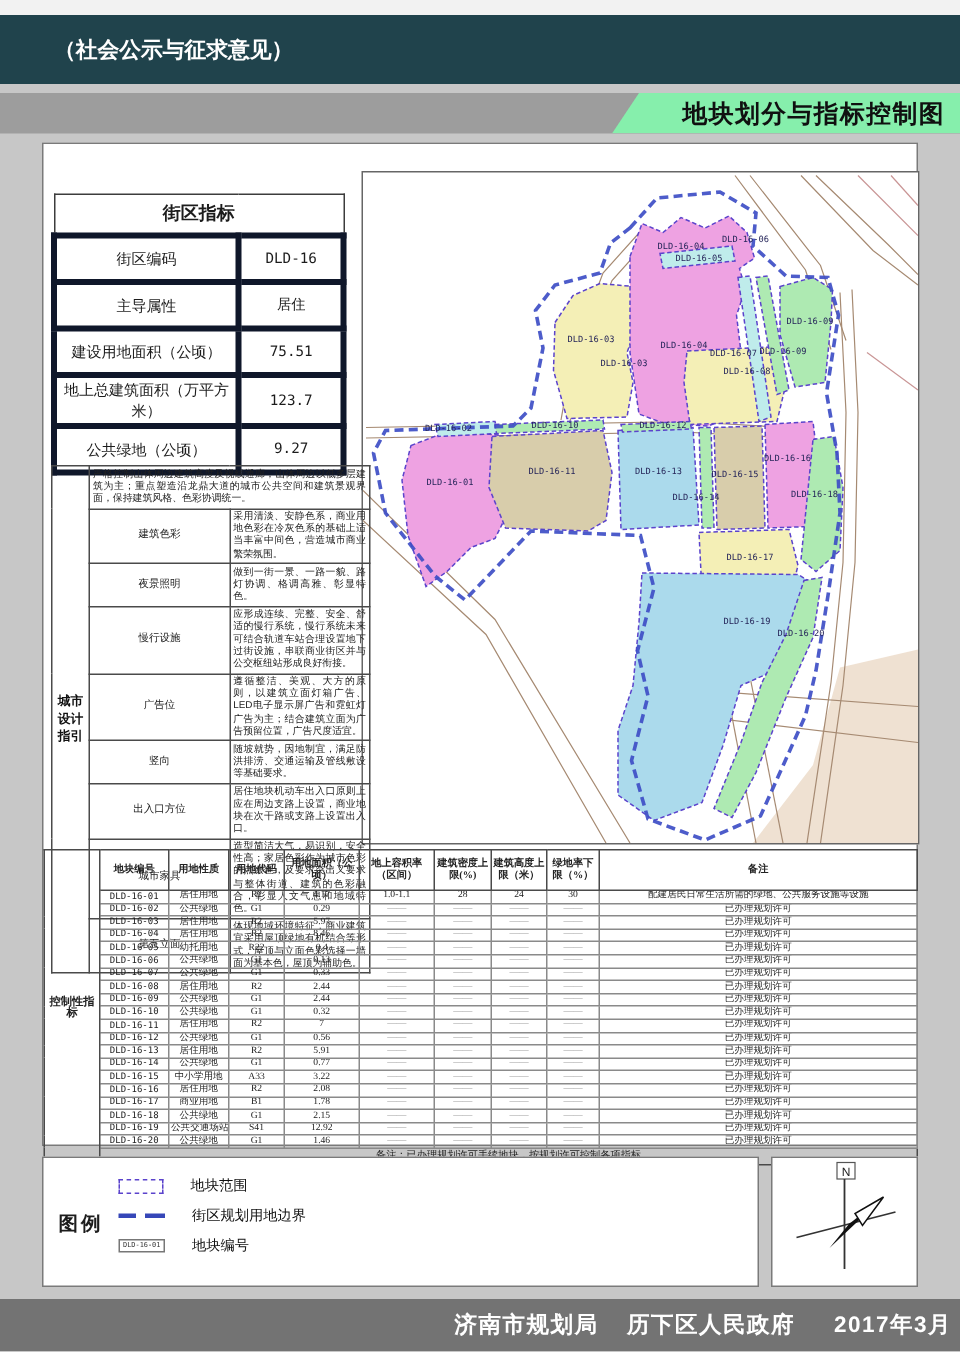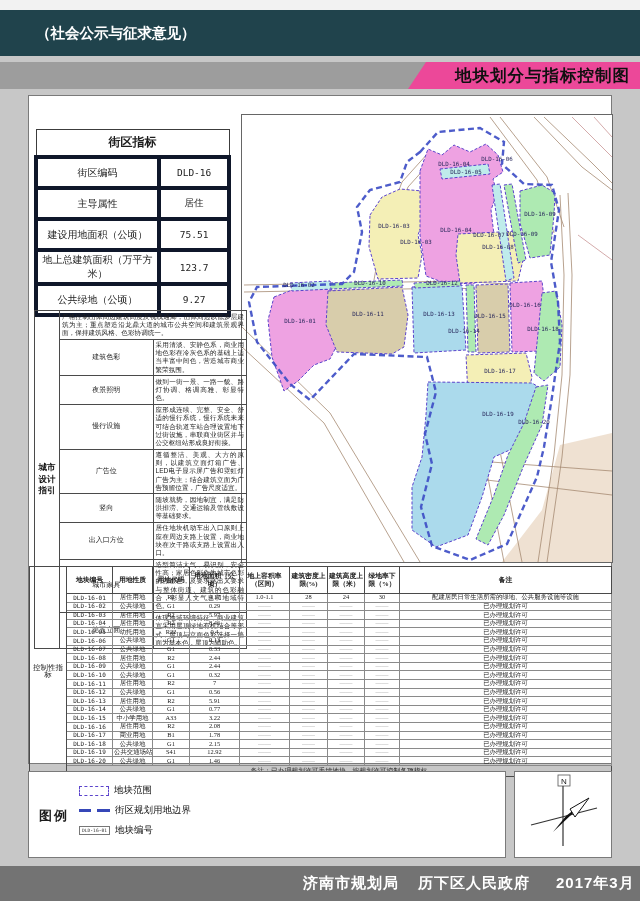--- a/index.html
+++ b/index.html
@@ -4,21 +4,21 @@
 <style>
   html,body{margin:0;padding:0;}
   body{width:640px;height:901px;position:relative;background:#c7c7c7;overflow:hidden;
        font-family:"Liberation Sans",sans-serif;}
   .white-top{position:absolute;top:0;left:0;width:640px;height:10px;background:#f2f2f2;}
   .header-bar{position:absolute;top:10px;left:0;width:640px;height:46px;background:#20434c;
       color:#fff;display:flex;align-items:center;padding-left:36px;box-sizing:border-box;}
   .title{font-size:22px;font-weight:bold;letter-spacing:.5px;white-space:nowrap;}
   .title-suffix{font-size:14.5px;font-weight:bold;white-space:nowrap;}
   .subtitle-bar{position:absolute;top:62px;left:0;width:640px;height:27px;background:#9d9d9d;}
-  .subtitle-tab{position:absolute;right:0;top:0;height:27px;width:232px;background:#ec4899;
+  .subtitle-tab{position:absolute;right:0;top:0;height:27px;width:232px;background:#86efac;
       clip-path:polygon(18px 0,100% 0,100% 100%,0 100%);display:flex;align-items:center;
       justify-content:flex-end;padding-right:10px;box-sizing:border-box;font-size:16.5px;
       font-weight:bold;color:#101010;letter-spacing:1px;}
   .sheet{position:absolute;top:95px;left:28px;width:584px;height:669px;background:#fff;
       border:1px solid #7a7a7a;box-sizing:border-box;}
   
   .block-table{position:absolute;left:5px;top:33px;width:197px;border-collapse:collapse;
       font-family:"Liberation Serif",serif;color:#1c1c1c;}
   .block-table th{font-size:12px;font-weight:bold;border:1px solid #3c3c3c;height:23px;text-align:center;}
   .block-table td{font-size:10px;border:4px solid #0f172a;height:25px;text-align:center;}
@@ -37,31 +37,31 @@
       word-break:break-all;line-height:1.35;padding:0 2px;color:#111;margin-top:41px;}
   .design-table td.sub{width:30px;font-size:7px;text-align:center;word-break:break-all;padding:1px;}
   .design-table td.txt{text-align:justify;}
   
   .control-table{position:absolute;left:0px;top:470px;width:582px;border-collapse:collapse;
       table-layout:fixed;color:#222;font-family:"Liberation Serif",serif;}
   .control-table th{border:1px solid #4a4a4a;font-size:6.8px;line-height:1.18;padding:1px;
       font-weight:bold;height:24px;text-align:center;}
   .control-table td{border:1px solid #8a8a8a;font-size:6.4px;line-height:1.05;padding:0 1px;
       text-align:center;height:7.6px;white-space:nowrap;overflow:hidden;}
-  .control-table td.side{border:1px solid #4a4a4a;font-size:7.5px;font-weight:normal;white-space:normal;}
+  .control-table td.side{border:1px solid #4a4a4a;font-size:7.5px;font-weight:bold;white-space:normal;}
   .control-table td.dash{color:#999;}
   .control-table td.note{height:10px;font-size:6.8px;border:1px solid #4a4a4a;}
   .control-table td.code{font-family:"DejaVu Sans Mono",monospace;font-size:6px;}
   
   .legend-box{position:absolute;top:771px;left:28px;width:478px;height:87px;background:#fff;
       border:1px solid #7a7a7a;box-sizing:border-box;}
   .legend-title{position:absolute;left:10px;top:35px;font-size:13px;font-weight:bold;color:#1c1c1c;
       letter-spacing:2px;}
   .legend-items{position:absolute;left:50px;top:11px;display:flex;flex-direction:column;gap:5px;}
-  .legend-item{display:flex;align-items:center;gap:5px;height:15px;}
+  .legend-item{display:flex;align-items:center;gap:18px;height:15px;}
   .icon-parcel-range{width:30px;height:10px;border:1.5px dashed #5b43cc;box-sizing:border-box;}
   .icon-boundary-line{width:31px;height:3.5px;
       background:linear-gradient(90deg,#3647b8 0 12px,transparent 12px 18px,#3647b8 18px 31px);}
   .icon-code-box{width:31px;height:9.5px;border:1px solid #777;display:flex;align-items:center;
       justify-content:center;font-size:4.6px;font-family:"DejaVu Sans Mono",monospace;color:#333;
       box-sizing:border-box;}
   .legend-item-label{font-size:9.5px;color:#111;}
   
   .compass-box{position:absolute;top:771px;left:514px;width:98px;height:87px;background:#fff;
       border:1px solid #7a7a7a;box-sizing:border-box;}

